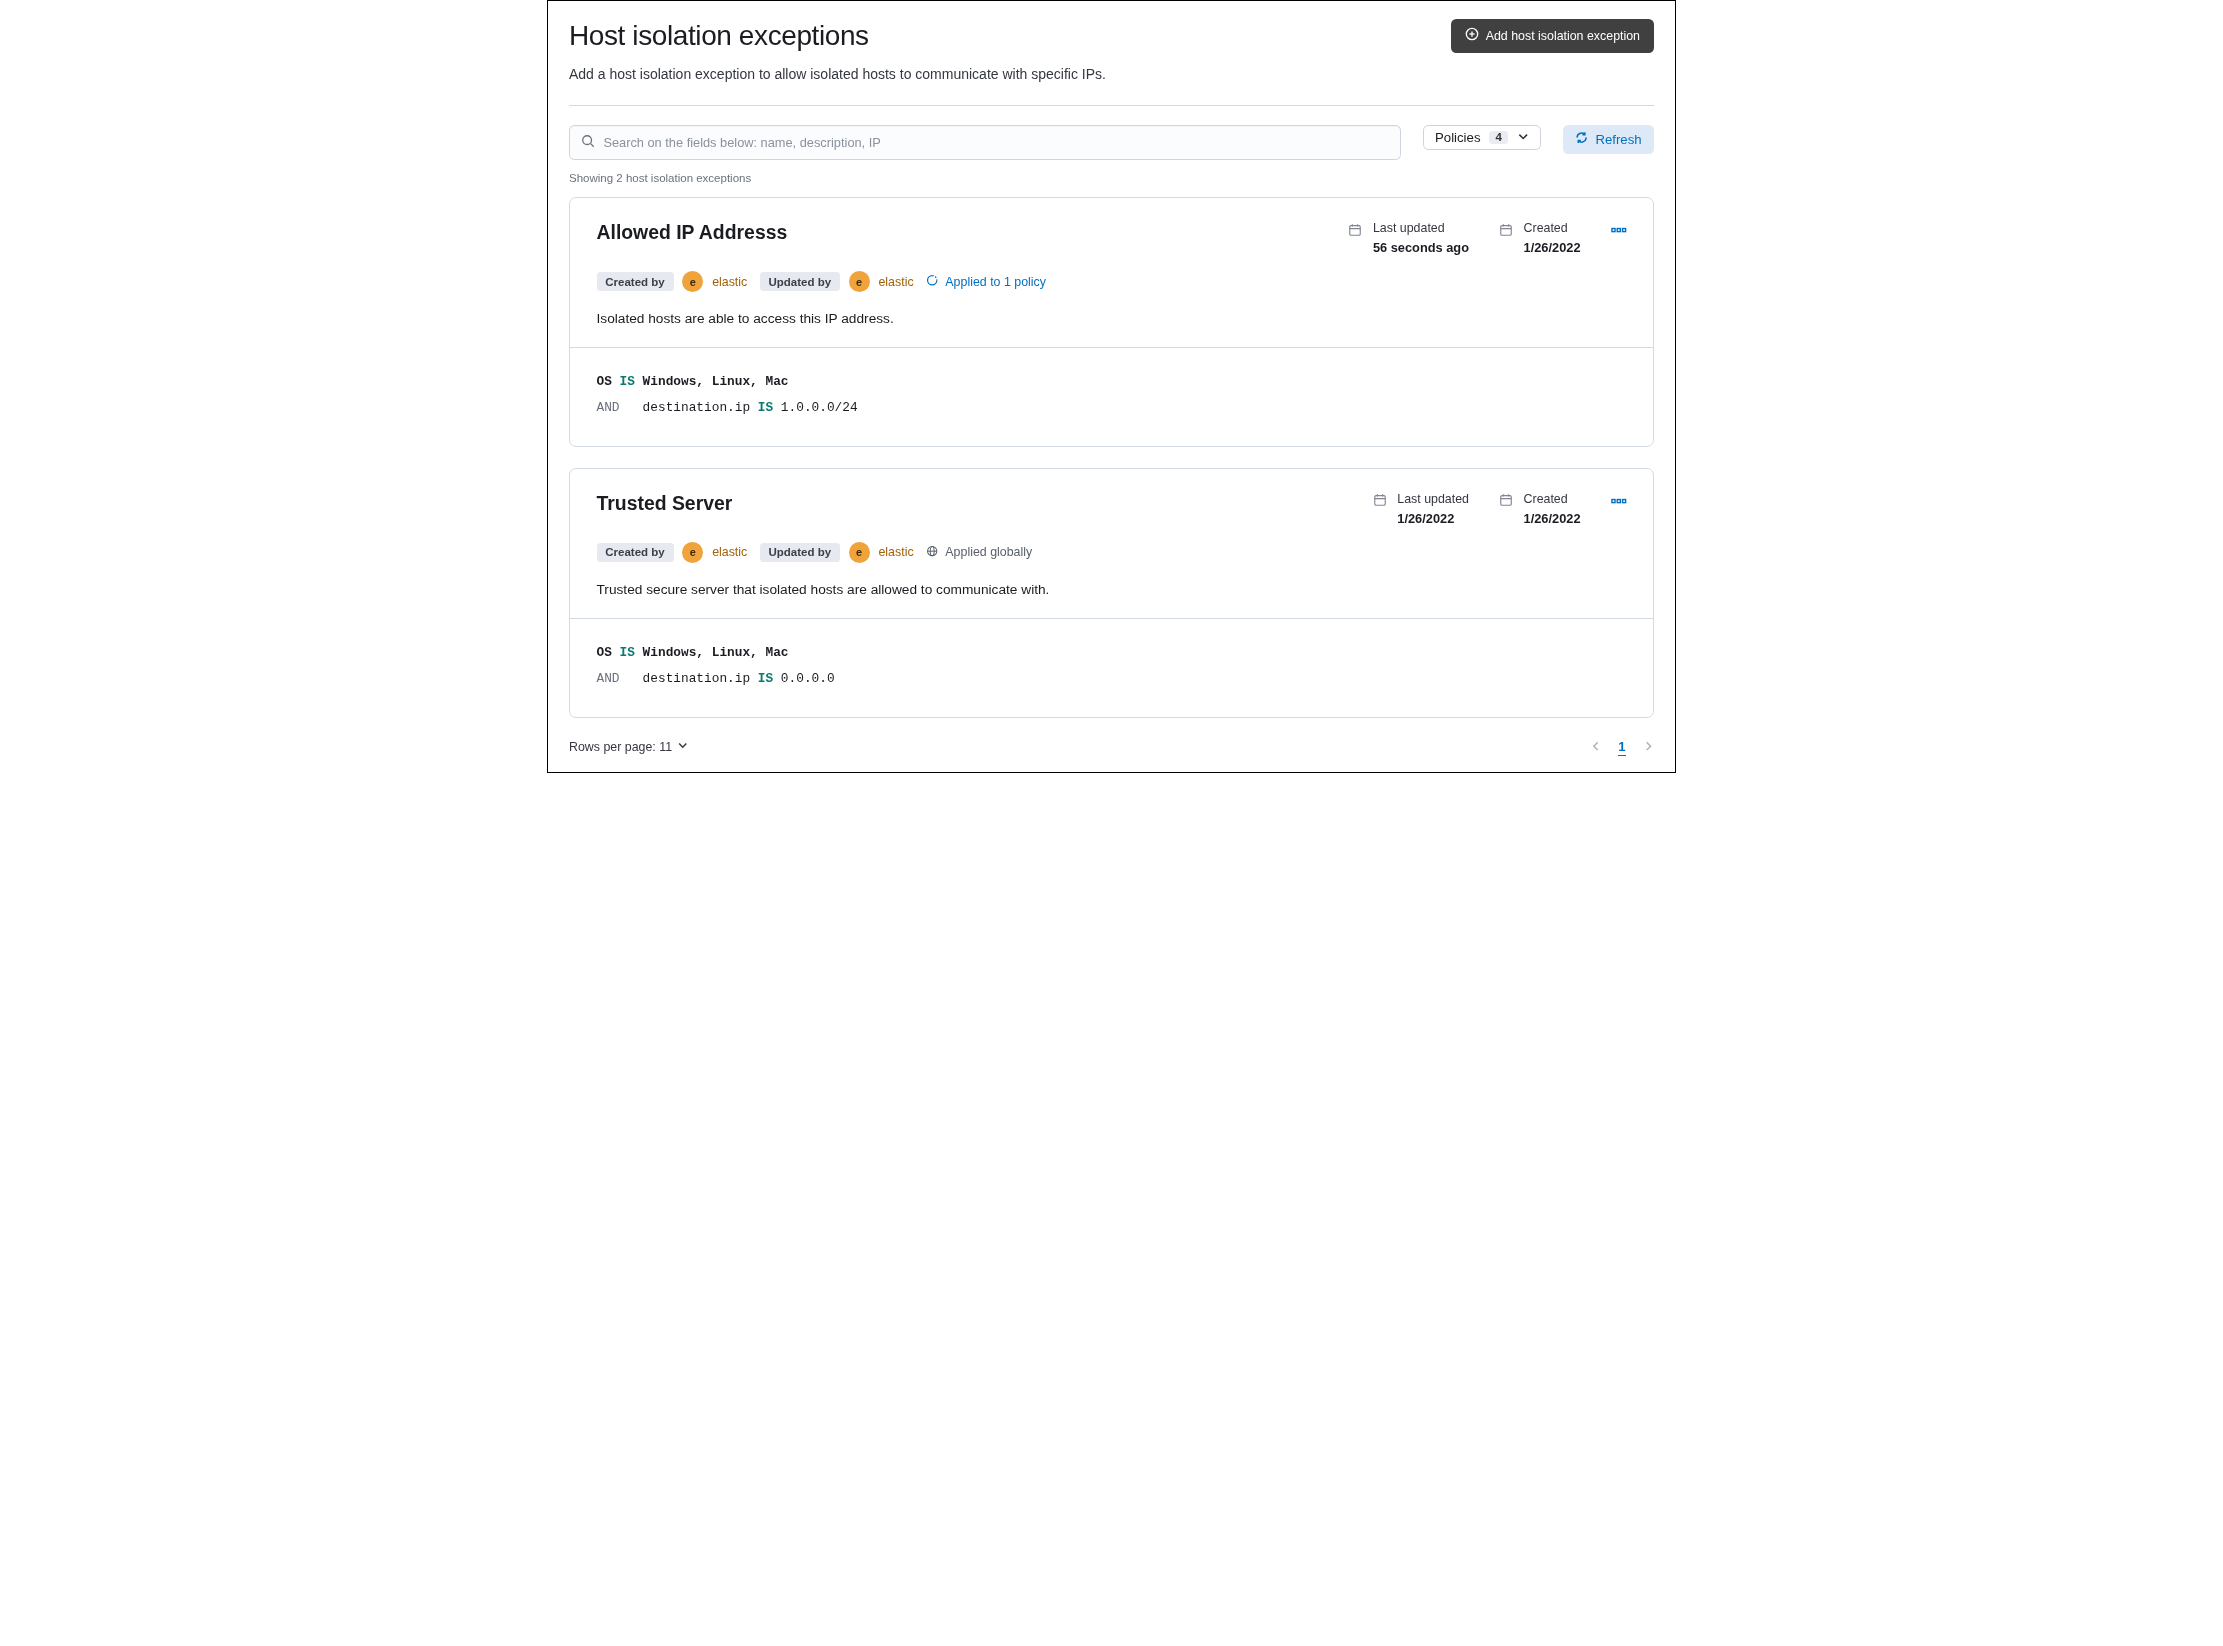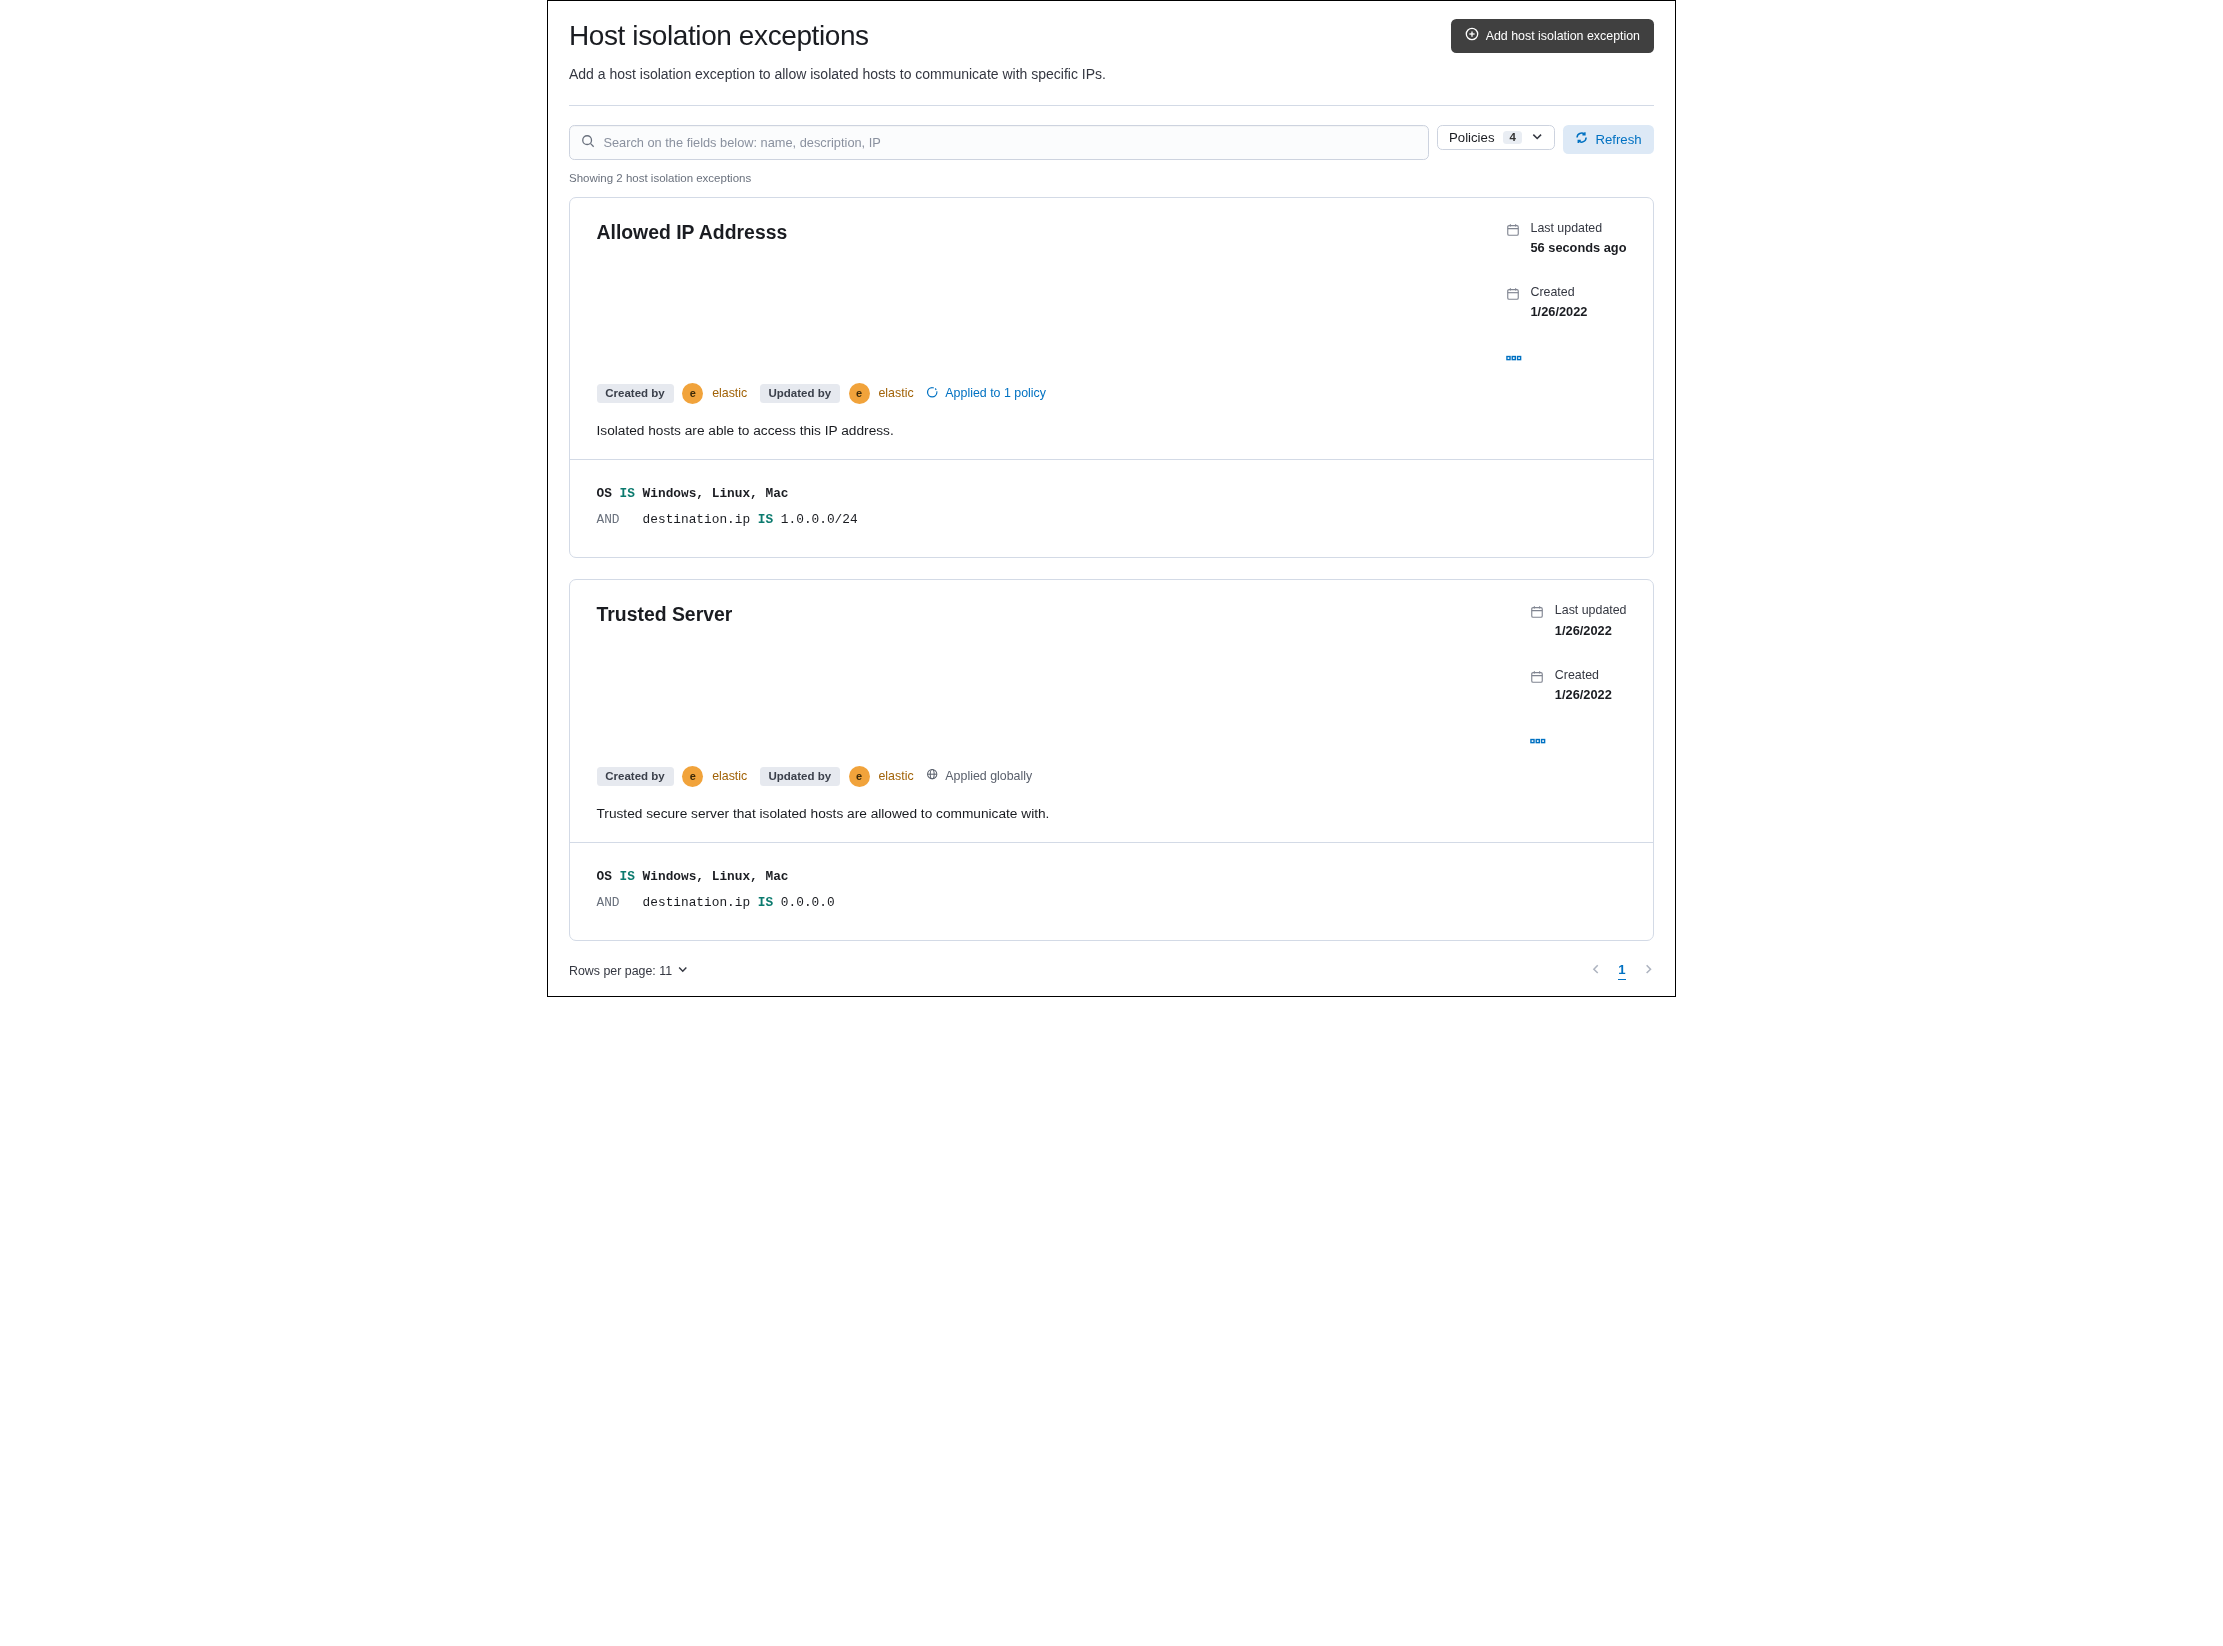--- a/index.html
+++ b/index.html
@@ -39,21 +39,21 @@
   }
   .add-btn svg { width: 14px; height: 14px; }
   .subtitle {
     font-size: 14px;
     color: #343741;
     margin-bottom: 23px;
   }
   .divider { border: none; border-top: 0.9px solid #d3dae6; margin-bottom: 19.4px;}
   .controls-row {
     display: flex;
-    gap: 8px;
+    gap: 22px;
     align-items: stretch;
     margin-bottom: 12.4px;
   }
   .search-box {
     flex: 1;
     display: flex;
     align-items: center;
     border: 0.9px solid #cdd3df;
     border-radius: 5.3px;
     background: #fbfcfd;
@@ -93,21 +93,21 @@
     overflow:hidden;
   }
   .card-top{ padding:23px 26.5px 21px 26.5px;}
   .card-head-row{
     display:flex; justify-content:space-between; align-items:flex-start;
     margin-bottom:16px;
   }
   .card-title{
     font-size:19.4px; font-weight:700; color:#1a1c21;
   }
-  .meta-block{display:flex; gap:30px; align-items:flex-start;flex-direction:column;}
+  .meta-block{display:flex; gap:30px; align-items:flex-start;}
   .meta-col{display:flex; gap:10.6px; align-items:flex-start;}
   .meta-col svg{width:14px;height:14px; color:#808591; margin-top:1.8px; flex-shrink:0;}
   .meta-label{font-size:12.4px; color:#343741; margin-bottom:5.3px;}
   .meta-value{font-size:12.8px; font-weight:700; color:#1a1c21;}
   .more-btn{cursor:pointer; color:#0071c2; padding-top:3.5px;}
   .more-btn svg{width:16px;height:10.6px;}
   .tags-row{ display:flex; align-items:center; gap:12.4px; flex-wrap:wrap; margin-bottom:19.4px;}
   .tag-pair{display:flex; align-items:center; gap:8.8px;}
   .pill{
     background:#e6e9ef; border-radius:3.5px; padding:3.5px 8.8px;

